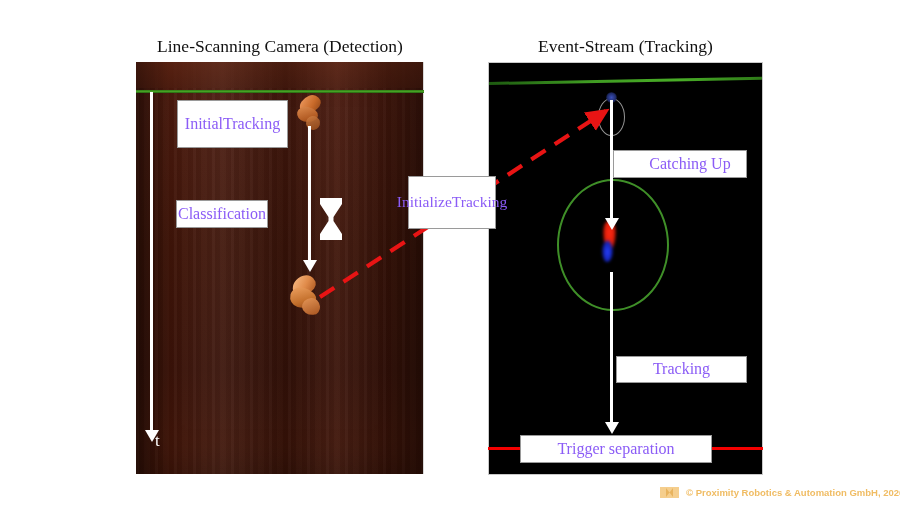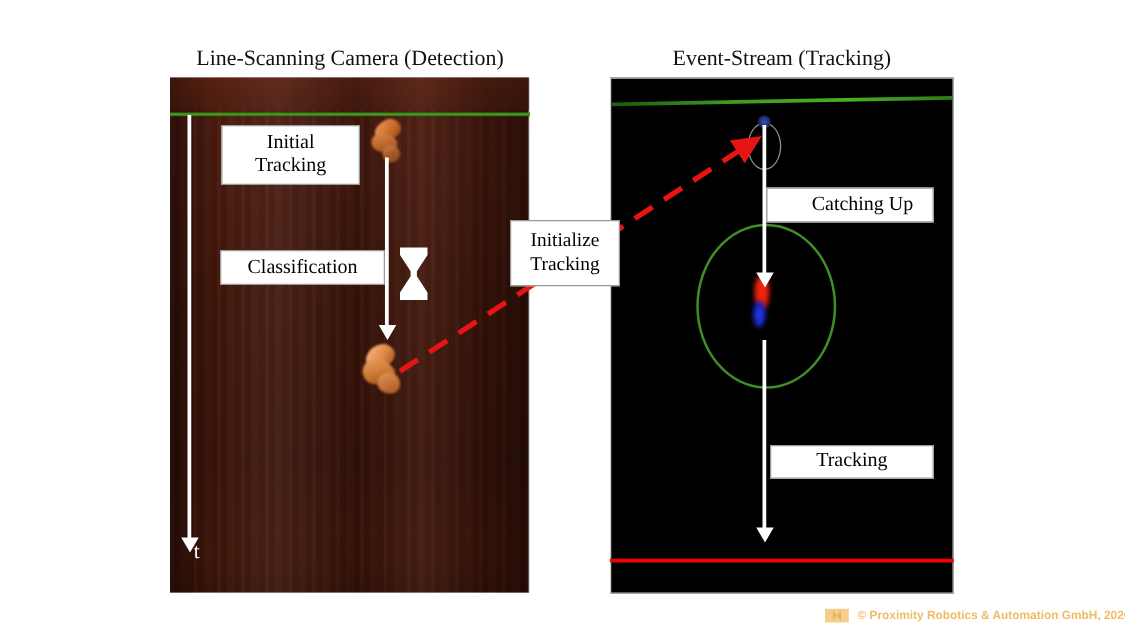--- a/index.html
+++ b/index.html
@@ -129,30 +129,30 @@
   #red-line {
     position: absolute; left: 488px; top: 447px; width: 275px; height: 3px;
     background: #f50000;
   }
 
   
   .callout {
     position: absolute;
     background: #ffffff;
     border: 1px solid #9a9a9a;
-    color: #000000;
+    color: #8b5cf6;
     font-family: "Liberation Serif", "DejaVu Serif", serif;
-    display: flex; flex-direction: column;
+    display: flex; 
     align-items: center; justify-content: center;
     line-height: 1.18;
     text-align: center;
     white-space: nowrap;
   }
   #box-initial-detection { left: 177px; top: 100px; width: 111px; height: 48px; font-size: 16px; }
-  #box-classification    { left: 176px; top: 200px; width: 132px; height: 28px; font-size: 16px; }
+  #box-classification    { left: 176px; top: 200px; width: 92px; height: 28px; font-size: 16px; }
   #box-initialize        { left: 408px; top: 176px; width: 88px; height: 53px; font-size: 15.5px; }
   #box-catching-up       { left: 613px; top: 150px; width: 134px; height: 28px; font-size: 16px; padding-left: 20px; }
   #box-tracking          { left: 616px; top: 356px; width: 131px; height: 27px; font-size: 16px; }
   #box-trigger           { left: 520px; top: 435px; width: 192px; height: 28px; font-size: 16px; }
   .callout .l2 { display:block; }
 
   
   .arrow-stem {
     position: absolute; background: #ffffff;
   }
@@ -285,19 +285,22 @@
   </div>
 
   <div class="callout" id="box-catching-up">
     <span>Catching Up</span>
   </div>
 
   <div class="callout" id="box-tracking">
     <span>Tracking</span>
   </div>
 
+  <div class="callout" id="box-trigger">
+    <span>Trigger separation</span>
+  </div>
 
   <div id="footer">
     <div id="footer-logo"></div>
     <div id="footer-text">© Proximity Robotics &amp; Automation GmbH, 2026</div>
   </div>
 
 </div>
 
 </body></html>

